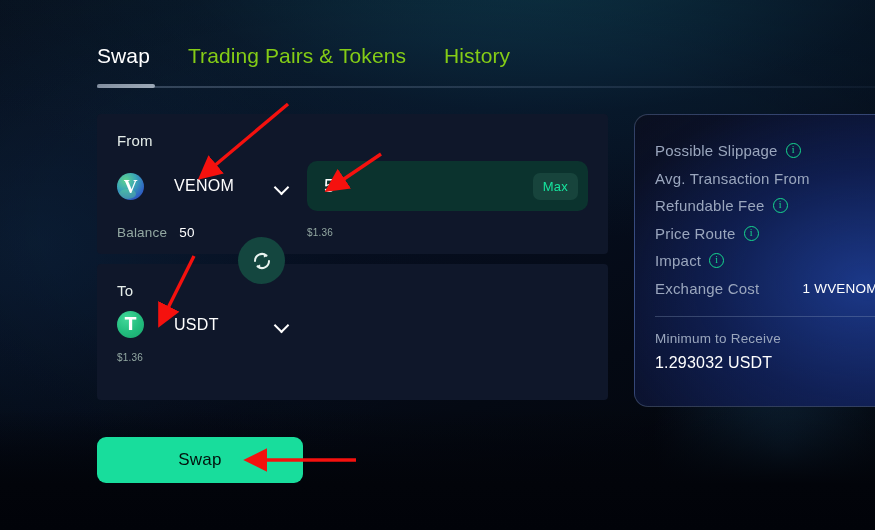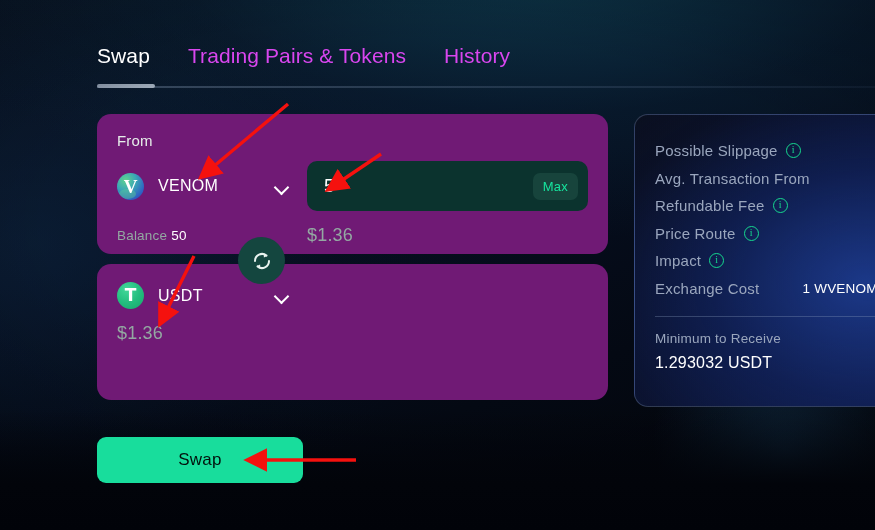--- a/index.html
+++ b/index.html
@@ -45,21 +45,21 @@
   .tabs {
     position: absolute;
     left: 97px; top: 44px;
     display: flex;
     align-items: flex-end;
     gap: 0;
   }
   .tab {
     font-size: 21px;
     letter-spacing: 0.1px;
-    color: #d946ef;
+    color: #84cc16;
     padding: 0 0 0 0;
     margin-right: 38px;
     white-space: nowrap;
     cursor: pointer;
   }
   .tab.active { color: #ffffff; }
 
   .tab-rule {
     position: absolute;
     left: 97px; top: 86px;
@@ -76,22 +76,22 @@
   }
 
   
   .swap-col {
     position: absolute;
     left: 97px; top: 114px;
     width: 511px;
   }
 
   .panel {
-    background: #701a75;
-    border-radius: 14px;
+    background: #0f172a;
+    border-radius: 4px;
     padding: 18px 20px 8px 20px;
     position: relative;
   }
   .panel-from { height: 140px; }
   .panel-to   { height: 136px; margin-top: 10px; }
 
   .panel-label {
     font-size: 15px;
     color: #e6eeea;
     letter-spacing: 0.2px;
@@ -141,21 +141,21 @@
     font-weight: bold;
     color: #ffffff;
     line-height: 1;
   }
   .token-glyph.v { font-size: 19px; font-family: "Liberation Serif", serif; }
   .token-glyph.t { font-size: 17px; font-family: "DejaVu Sans", sans-serif; }
 
   .token-name {
     font-size: 16px;
     color: #ffffff;
-    margin-left: 14px;
+    margin-left: 30px;
     letter-spacing: 0.3px;
   }
   .chevron {
     margin-left: auto;
     margin-right: 18px;
     width: 14px; height: 9px;
     position: relative;
   }
   .chevron::before {
     content: "";
@@ -199,23 +199,23 @@
     display: flex;
     align-items: center;
     margin-top: 14px;
   }
   .balance-wrap {
     width: 190px; flex: 0 0 190px;
     font-size: 13.5px;
     color: #93a8a2;
     letter-spacing: 0.2px;
   }
-  .balance-val { color: #ffffff; margin-left: 4px; }
+  .balance-val { color: #ffffff; margin-left: 12px; }
   .usd-val {
-    font-size: 18px;
+    font-size: 10px;
     color: #93a8a2;
     letter-spacing: 0.2px;
   }
 
   
   .swap-toggle {
     position: absolute;
     left: 238px; top: 237px;
     width: 47px; height: 47px;
     border-radius: 50%;
@@ -351,20 +351,21 @@
 
     <div class="panel-sub">
       <div class="balance-wrap">
         <span>Balance</span><span class="balance-val">50</span>
       </div>
       <div class="usd-val">$1.36</div>
     </div>
   </div>
 
   <div class="panel panel-to">
+    <div class="panel-label">To</div>
 
     <div class="panel-row">
       <div class="token-sel">
         <div class="token-icon usdt">
           <span class="token-glyph t">T</span>
         </div>
         <div class="token-name">USDT</div>
         <div class="chevron"></div>
       </div>
 

